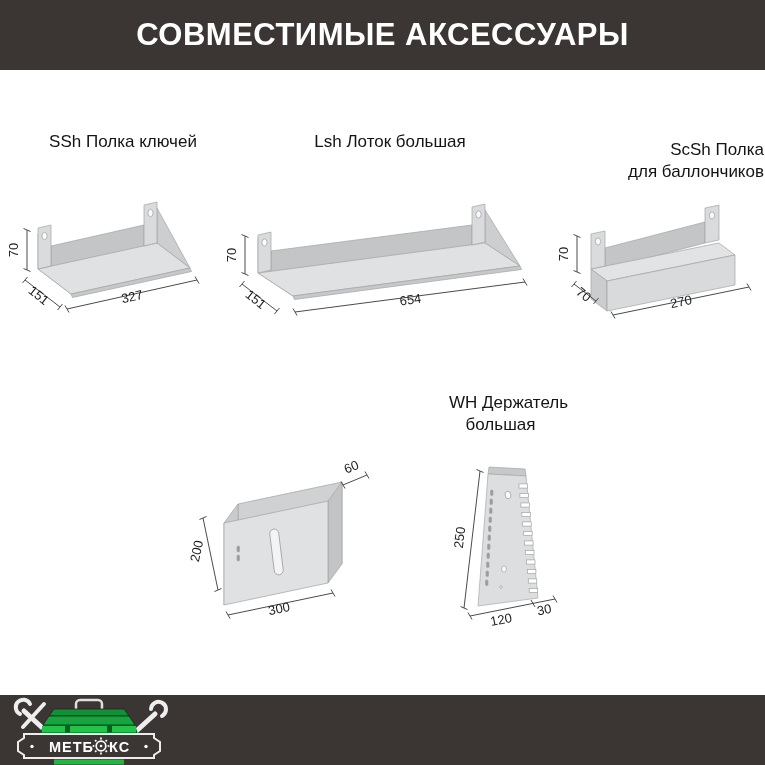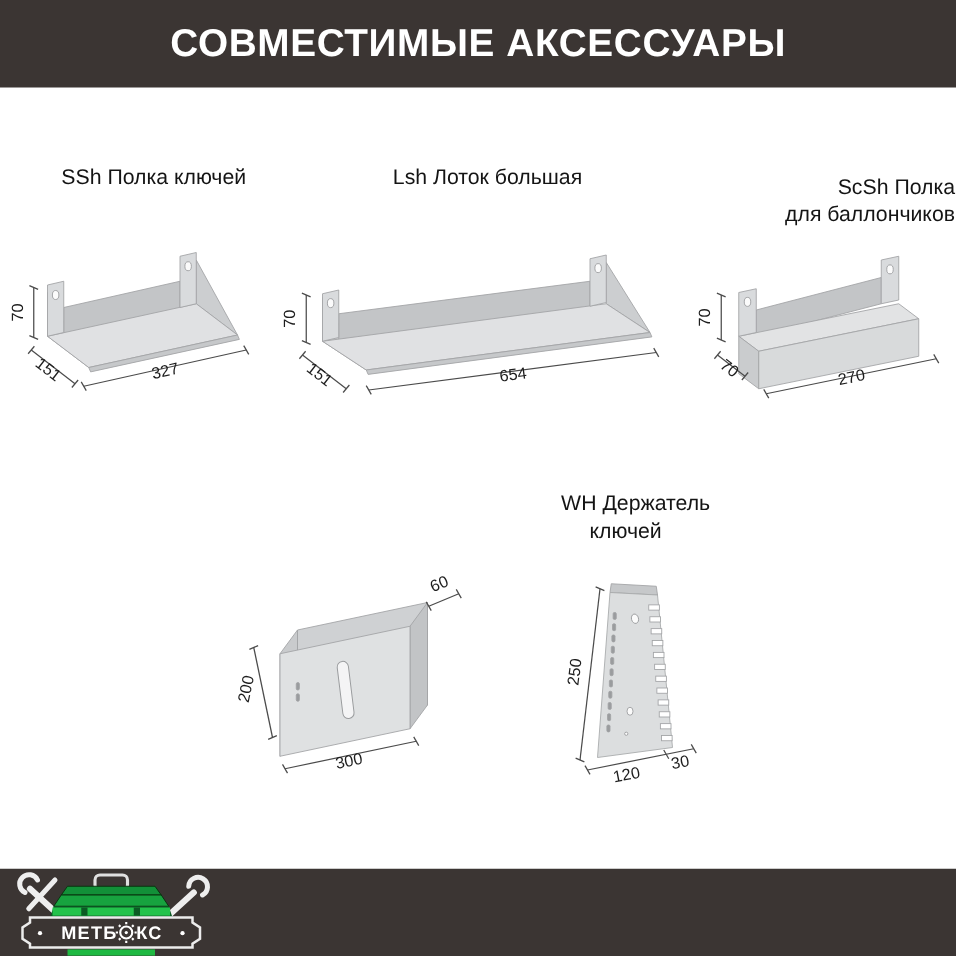--- a/index.html
+++ b/index.html
@@ -129,21 +129,21 @@
     <text class="dim" x="26" y="102" transform="rotate(38 26 102)">70</text>
     <text class="dim" x="127" y="110" transform="rotate(-11.5 127 110)">270</text>
   </svg>
 
   <div class="caption" style="left:398px;top:392px;width:205px;">
     <div>
       <b>WH</b>
       <span>Держатель</span>
     </div>
     <div>
-      <span>ключей</span>
+      <span>большая</span>
     </div>
   </div>
 
   <svg class="drawing" style="left:180px;top:452px;" width="220" height="190" viewBox="0 0 220 190">
     <g class="part">
       <polygon points="58,52 162,30 162,112 58,134" fill="#cfd1d3"></polygon>
       <rect x="153" y="57" width="3" height="8" rx="1.5" fill="#9a9c9e" transform="rotate(-8 154 61)"></rect>
       <polygon points="148,49 162,30 162,112 148,131" fill="#c2c4c6"></polygon>
       <polygon points="44,71 58,52 58,134 44,153" fill="#c9cbcd"></polygon>
       <polygon points="44,71 148,49 148,131 44,153" fill="#dfe1e2"></polygon>

